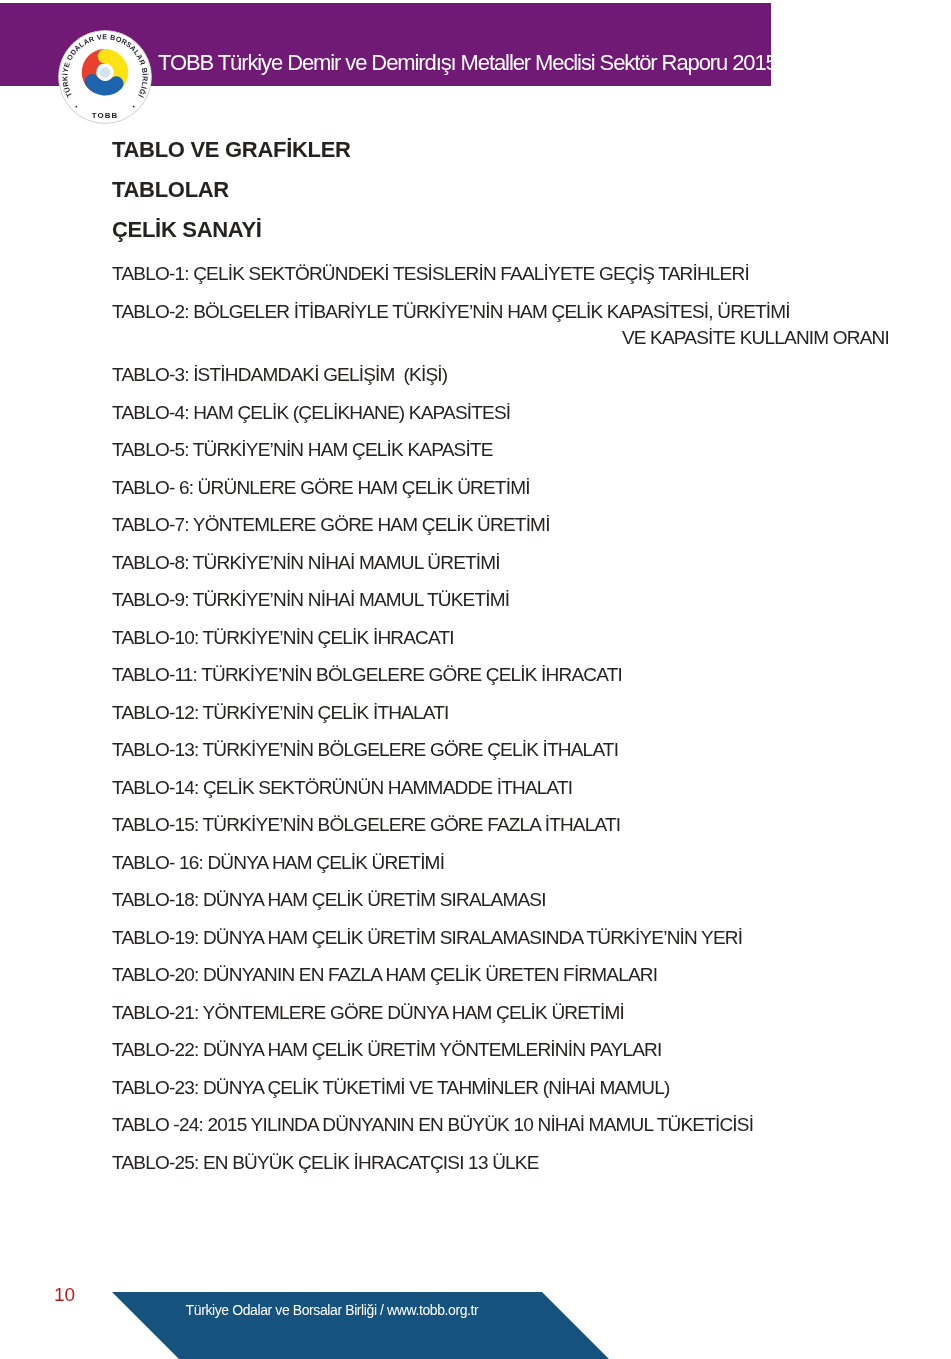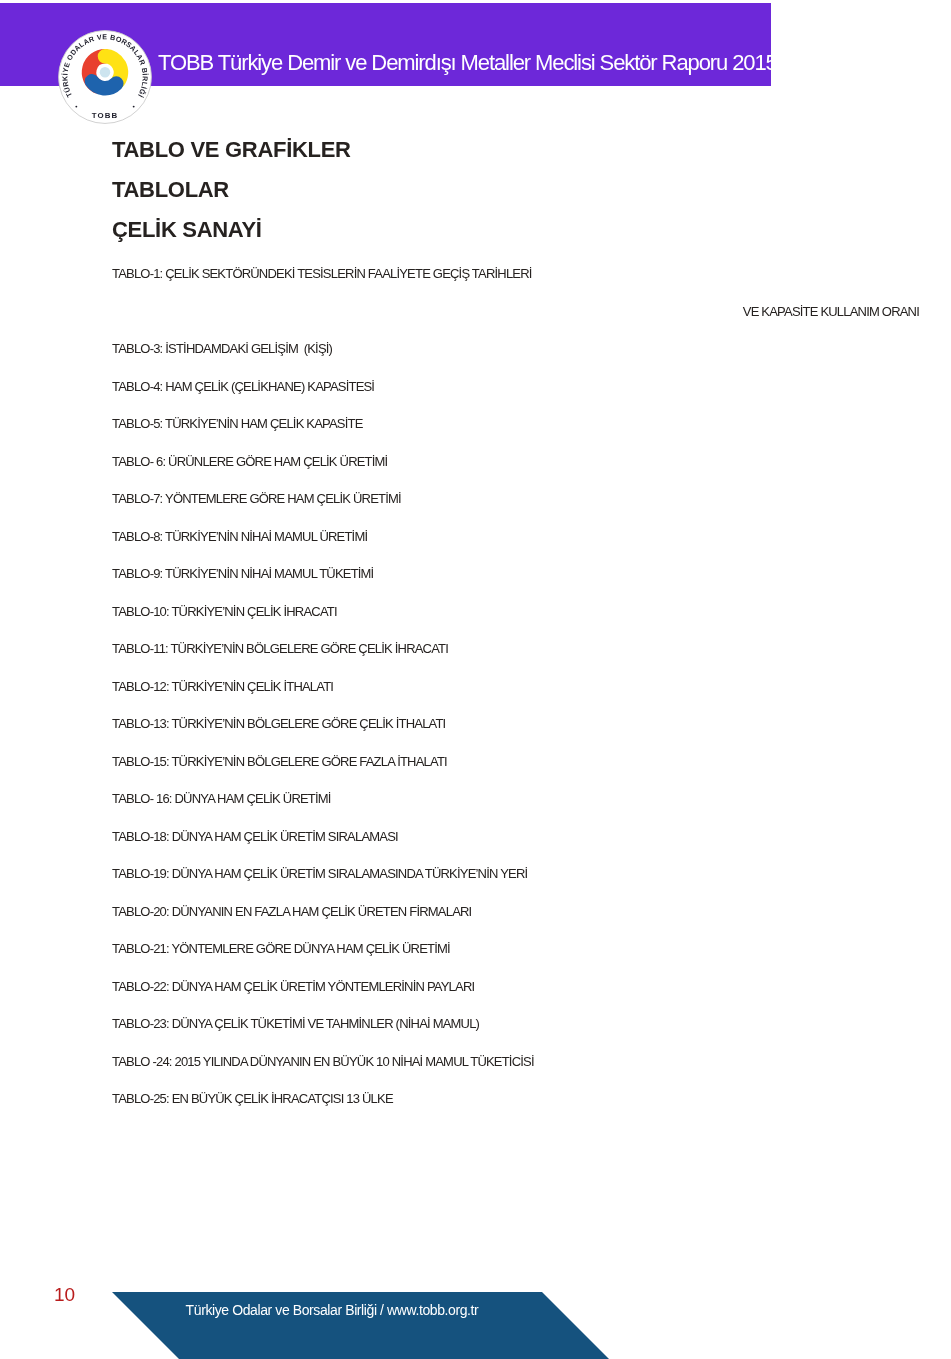--- a/index.html
+++ b/index.html
@@ -4,44 +4,44 @@
 <style>
   * { box-sizing: border-box; }
   html,body { margin:0; padding:0; }
   body {
     width:951px; height:1359px; position:relative; overflow:hidden;
     background:#ffffff;
     font-family:"Liberation Sans", sans-serif;
   }
   .topbar {
     position:absolute; left:0; top:3px; width:771px; height:83px;
-    background:#6d28d9;
+    background:#701a75;
     clip-path:polygon(0 0, 951px 0, 867px 83px, 0 83px);
   }
   .report-title {
     position:absolute; left:158px; top:49px;
     color:#ffffff; font-size:22px; line-height:22px;
     letter-spacing:-1.1px; white-space:nowrap;
   }
   .logo {
     position:absolute; left:58px; top:30px; width:94px; height:94px;
   }
   .logo svg { width:94px; height:94px; display:block; }
   .content {
     position:absolute; left:0; top:86px; width:951px;
-    padding:51px 32px 0 112px;
+    padding:51px 62px 0 112px;
     color:#262220;
   }
   .hd {
     font-size:22px; line-height:26px; font-weight:bold;
     letter-spacing:-0.3px; margin:0 0 14px 0; white-space:pre-wrap;
   }
   .toc { margin-top:18px; }
   .toc-item {
-    font-size:13px; line-height:26px; letter-spacing:-0.8px;
+    font-size:19px; line-height:26px; letter-spacing:-0.8px;
     margin-bottom:11.5px; white-space:pre-wrap;
   }
   .toc-item .line2 { padding-left:92px;text-align:right; }
   .pagenum {
     position:absolute; left:54px; top:1284px;
     font-size:19px; line-height:22px; color:#b91c1c;
   }
   .footbar {
     position:absolute; left:112px; top:1292px; width:497px; height:79px;
     background:#15527E;
@@ -79,32 +79,33 @@
     </g>
   </svg>
 </div>
 
 <main class="content">
   <div class="hd">TABLO VE GRAFİKLER</div>
   <div class="hd">TABLOLAR</div>
   <div class="hd">ÇELİK SANAYİ</div>
   <div class="toc">
       <div class="toc-item"><div>TABLO-1: ÇELİK SEKTÖRÜNDEKİ TESİSLERİN FAALİYETE GEÇİŞ TARİHLERİ</div></div>
-      <div class="toc-item"><div class="line2">VE KAPASİTE KULLANIM ORANI</div></div>
+      <div class="toc-item"><div>TABLO-2: BÖLGELER İTİBARİYLE TÜRKİYE’NİN HAM ÇELİK KAPASİTESİ, ÜRETİMİ</div><div class="line2">VE KAPASİTE KULLANIM ORANI</div></div>
       <div class="toc-item"><div>TABLO-3: İSTİHDAMDAKİ GELİŞİM  (KİŞİ)</div></div>
       <div class="toc-item"><div>TABLO-4: HAM ÇELİK (ÇELİKHANE) KAPASİTESİ</div></div>
       <div class="toc-item"><div>TABLO-5: TÜRKİYE’NİN HAM ÇELİK KAPASİTE</div></div>
       <div class="toc-item"><div>TABLO- 6: ÜRÜNLERE GÖRE HAM ÇELİK ÜRETİMİ</div></div>
       <div class="toc-item"><div>TABLO-7: YÖNTEMLERE GÖRE HAM ÇELİK ÜRETİMİ</div></div>
       <div class="toc-item"><div>TABLO-8: TÜRKİYE’NİN NİHAİ MAMUL ÜRETİMİ</div></div>
       <div class="toc-item"><div>TABLO-9: TÜRKİYE’NİN NİHAİ MAMUL TÜKETİMİ</div></div>
       <div class="toc-item"><div>TABLO-10: TÜRKİYE’NİN ÇELİK İHRACATI</div></div>
       <div class="toc-item"><div>TABLO-11: TÜRKİYE’NİN BÖLGELERE GÖRE ÇELİK İHRACATI</div></div>
       <div class="toc-item"><div>TABLO-12: TÜRKİYE’NİN ÇELİK İTHALATI</div></div>
       <div class="toc-item"><div>TABLO-13: TÜRKİYE’NİN BÖLGELERE GÖRE ÇELİK İTHALATI</div></div>
+      <div class="toc-item"><div>TABLO-14: ÇELİK SEKTÖRÜNÜN HAMMADDE İTHALATI</div></div>
       <div class="toc-item"><div>TABLO-15: TÜRKİYE’NİN BÖLGELERE GÖRE FAZLA İTHALATI</div></div>
       <div class="toc-item"><div>TABLO- 16: DÜNYA HAM ÇELİK ÜRETİMİ</div></div>
       <div class="toc-item"><div>TABLO-18: DÜNYA HAM ÇELİK ÜRETİM SIRALAMASI</div></div>
       <div class="toc-item"><div>TABLO-19: DÜNYA HAM ÇELİK ÜRETİM SIRALAMASINDA TÜRKİYE’NİN YERİ</div></div>
       <div class="toc-item"><div>TABLO-20: DÜNYANIN EN FAZLA HAM ÇELİK ÜRETEN FİRMALARI</div></div>
       <div class="toc-item"><div>TABLO-21: YÖNTEMLERE GÖRE DÜNYA HAM ÇELİK ÜRETİMİ</div></div>
       <div class="toc-item"><div>TABLO-22: DÜNYA HAM ÇELİK ÜRETİM YÖNTEMLERİNİN PAYLARI</div></div>
       <div class="toc-item"><div>TABLO-23: DÜNYA ÇELİK TÜKETİMİ VE TAHMİNLER (NİHAİ MAMUL)</div></div>
       <div class="toc-item"><div>TABLO -24: 2015 YILINDA DÜNYANIN EN BÜYÜK 10 NİHAİ MAMUL TÜKETİCİSİ</div></div>
       <div class="toc-item"><div>TABLO-25: EN BÜYÜK ÇELİK İHRACATÇISI 13 ÜLKE</div></div>

